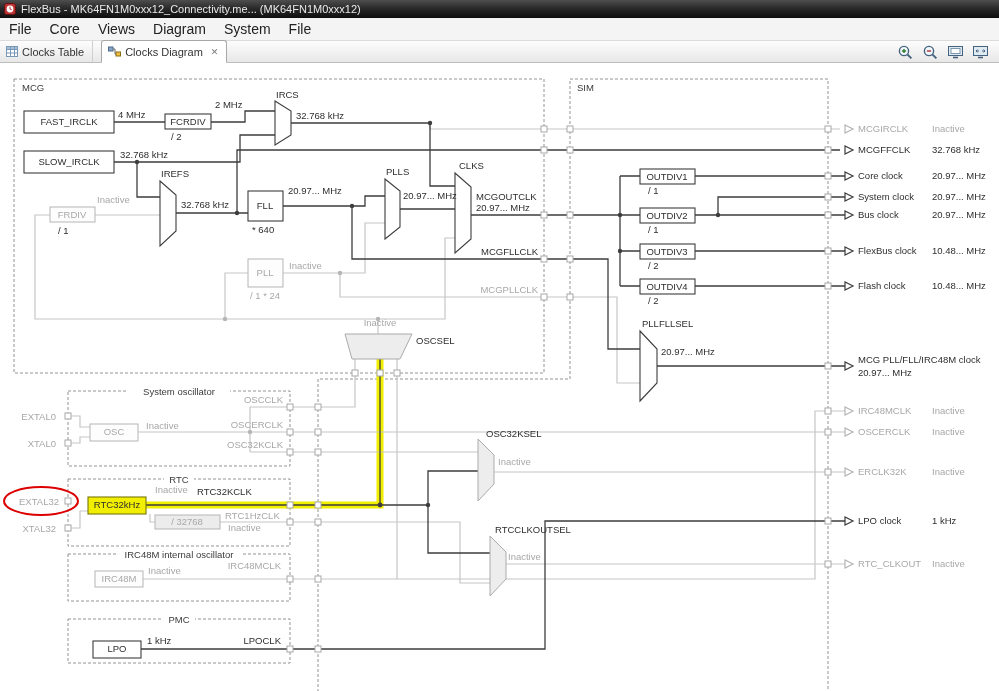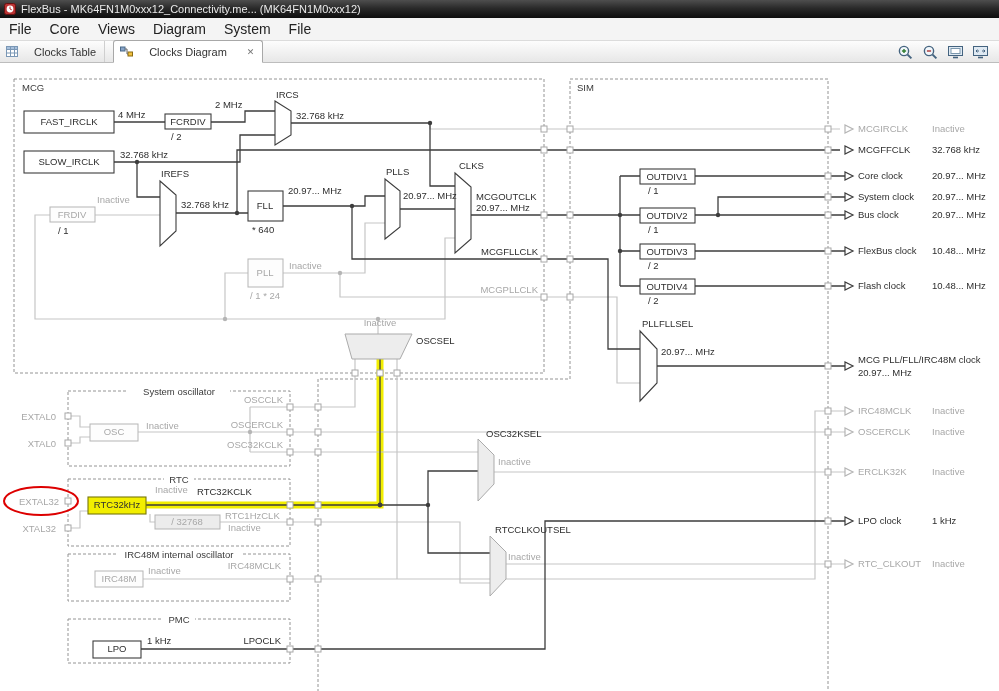--- a/index.html
+++ b/index.html
@@ -9,21 +9,21 @@
   .titlebar{height:18px;background:linear-gradient(#4e4e4e,#2a2a2a 45%,#0e0e0e);
             display:flex;align-items:center;gap:5px;padding-left:4px;}
   .titlebar .title{color:#e9e9e9;font-size:11px;white-space:nowrap;}
   
   .menubar{height:22px;background:#f4f4f4;border-bottom:1px solid #dcdcdc;
            display:flex;align-items:center;font-size:14px;color:#222;}
   .menubar span{padding:3px 9px;cursor:default;}
   
   .tabbar{height:21px;background:linear-gradient(#fdfdfd,#e7e7e7);
           border-bottom:1px solid #bdbdbd;display:flex;align-items:flex-end;position:relative;}
-  .tab{display:flex;align-items:center;gap:16px;font-size:11px;color:#333;
+  .tab{display:flex;align-items:center;gap:4px;font-size:11px;color:#333;
        padding:3px 8px 3px 6px;height:15px;border-right:1px solid #cfcfcf;cursor:default;text-align:right;}
   .tab.active{background:#fff;border:1px solid #a8a8a8;border-bottom:1px solid #fff;
               border-radius:3px 3px 0 0;margin-bottom:-1px;margin-left:8px;}
   .tab .close{margin-left:4px;font-size:9px;color:#777;cursor:pointer;}
   .tabtools{position:absolute;right:8px;top:1px;display:flex;gap:3px;}
   .tooliconbtn{width:20px;height:18px;display:flex;align-items:center;justify-content:center;
                border:1px solid transparent;border-radius:2px;cursor:pointer;}
   
   .canvas{position:relative;}
   svg text{font-family:"Liberation Sans",sans-serif;font-size:9.5px;fill:#2e2e2e;}

